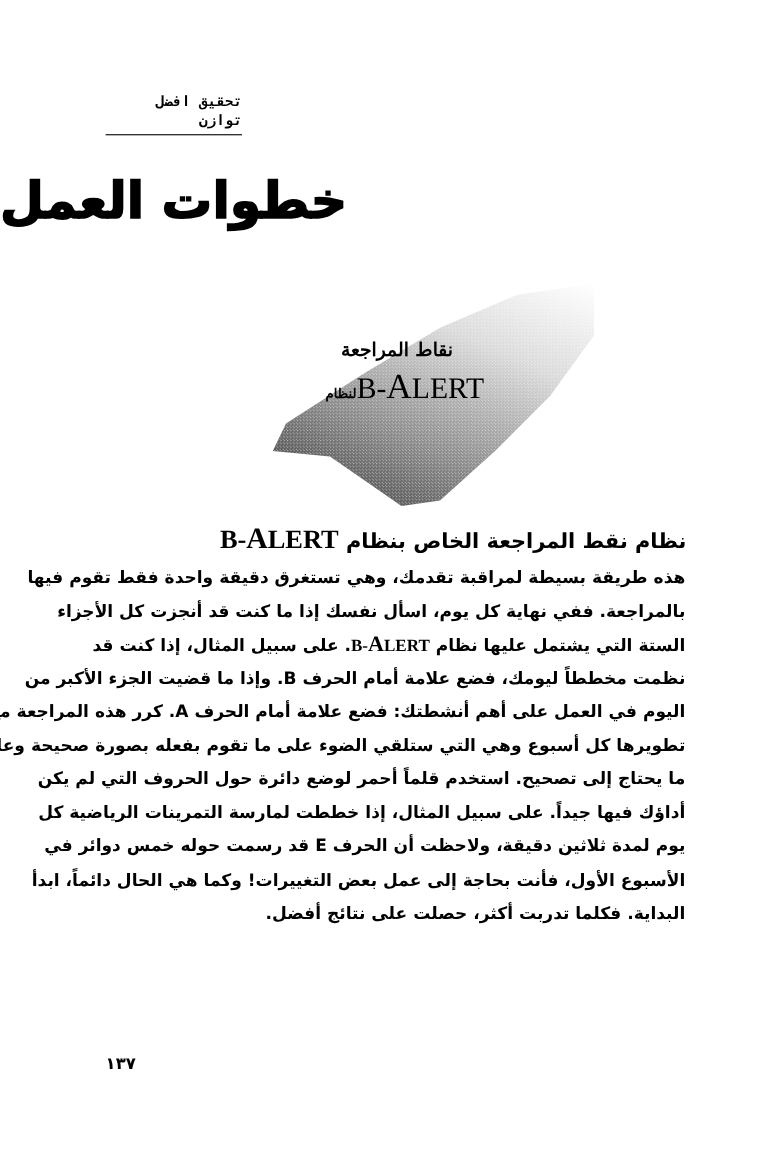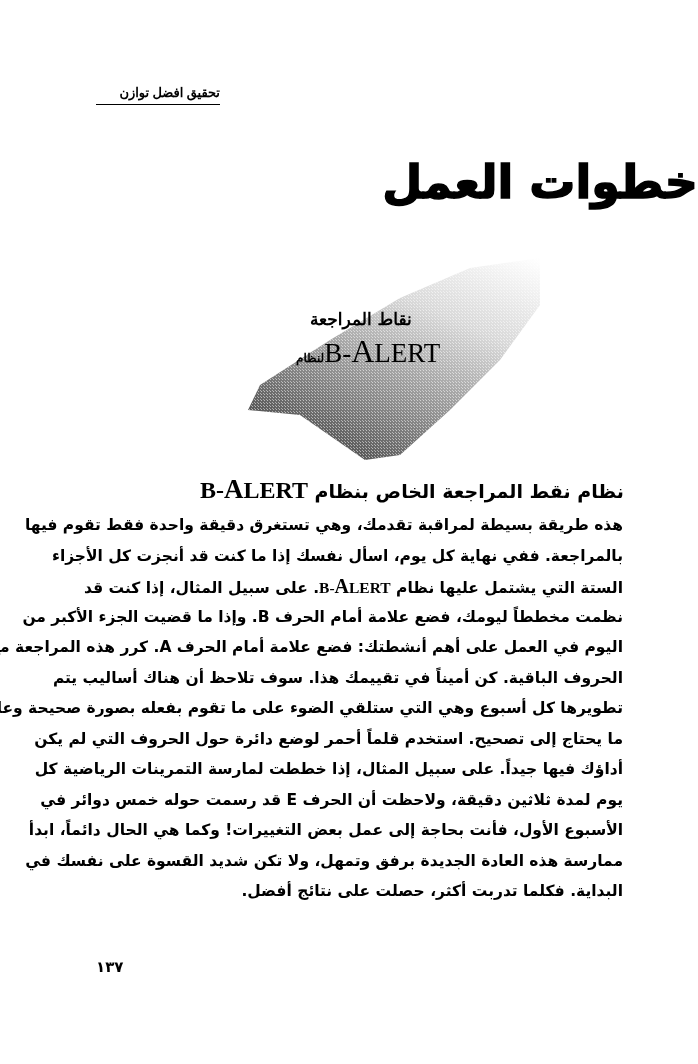--- a/index.html
+++ b/index.html
@@ -15,33 +15,33 @@
       font-family: "DejaVu Sans", sans-serif;
       color: #000;
     }
     .running-header {
       position: absolute;
       left: 96px;
       top: 84px;
       width: 124px;
       text-align: right;
       direction: rtl;
-      font-family: Liberation Serif, serif;
+      font-family: Liberation Mono, monospace;
       font-weight: bold;
       font-size: 13px;
       line-height: 18px;
       padding-bottom: 2px;
       border-bottom: 1.5px solid #000;
     }
     .chapter-title {
       position: absolute;
       left: 0;
       right: 0;
       top: 150px;
-      text-align: right;
+      text-align: left;
       direction: rtl;
       font-family: "DejaVu Sans", sans-serif;
       font-weight: 900;
       font-size: 46px;
       line-height: 64px;
       letter-spacing: 0px;
       -webkit-text-stroke: 1.5px #000;
     }
     .banner {
       position: absolute;
@@ -190,23 +190,21 @@
 <div class="section-heading">
   <span>نظام نقط المراجعة الخاص بنظام </span><span class="latin"><span>B-</span><span class="big">A</span><span>LERT</span></span>
 </div>
 
 <div class="body-text">
   <span class="body-line">هذه طريقة بسيطة لمراقبة تقدمك، وهي تستغرق دقيقة واحدة فقط تقوم فيها</span>
   <span class="body-line">بالمراجعة. ففي نهاية كل يوم، اسأل نفسك إذا ما كنت قد أنجزت كل الأجزاء</span>
   <span class="body-line"><span>الستة التي يشتمل عليها نظام </span><span class="latin"><span>B-</span><span class="big">A</span><span>LERT</span></span><span>. على سبيل المثال، إذا كنت قد</span></span>
   <span class="body-line">نظمت مخططاً ليومك، فضع علامة أمام الحرف B. وإذا ما قضيت الجزء الأكبر من</span>
   <span class="body-line">اليوم في العمل على أهم أنشطتك: فضع علامة أمام الحرف A. كرر هذه المراجعة مع</span>
-  <span class="body-line">الحروف الباقية. كن أميناً في تقييمك هذا. سوف تلاحظ أن هناك أساليب يتم</span>
   <span class="body-line">تطويرها كل أسبوع وهي التي ستلقي الضوء على ما تقوم بفعله بصورة صحيحة وعلى</span>
   <span class="body-line">ما يحتاج إلى تصحيح. استخدم قلماً أحمر لوضع دائرة حول الحروف التي لم يكن</span>
   <span class="body-line">أداؤك فيها جيداً. على سبيل المثال، إذا خططت لمارسة التمرينات الرياضية كل</span>
   <span class="body-line">يوم لمدة ثلاثين دقيقة، ولاحظت أن الحرف E قد رسمت حوله خمس دوائر في</span>
   <span class="body-line">الأسبوع الأول، فأنت بحاجة إلى عمل بعض التغييرات! وكما هي الحال دائماً، ابدأ</span>
-  <span class="body-line">ممارسة هذه العادة الجديدة برفق وتمهل، ولا تكن شديد القسوة على نفسك في</span>
   <span class="body-line last">البداية. فكلما تدربت أكثر، حصلت على نتائج أفضل.</span>
 </div>
 
 <div class="page-number">١٣٧</div>
 
 </body></html>

